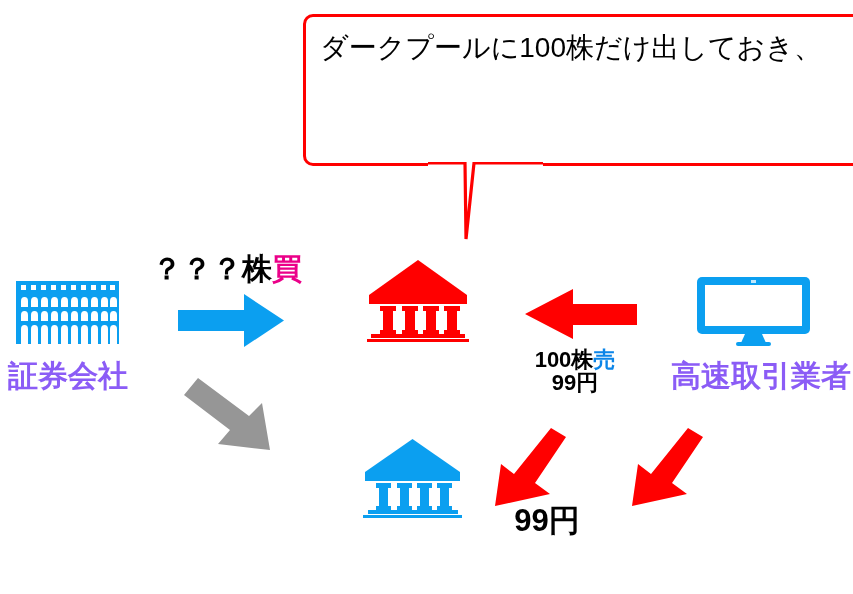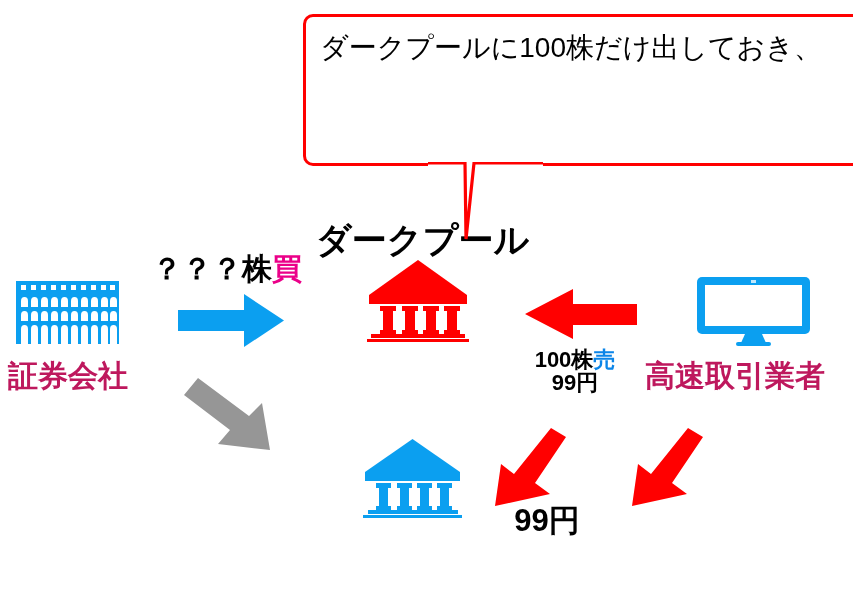--- a/index.html
+++ b/index.html
@@ -58,23 +58,23 @@
     line-height: 1.08;
   }
   .buy { color: #eb0089; }
   .sell { color: #0b85e8; }
 
   
   .icon-svg { display: block; }
 
   
   .icon-label {
-    text-align: left;
+    text-align: right;
     font-weight: bold;
-    color: #be185d;
+    color: #8b5cf6;
     white-space: nowrap;
   }
 
   .order-note {
     text-align: center;
     font-weight: bold;
     color: #000;
     white-space: nowrap;
     line-height: 1.05;
   }
@@ -88,21 +88,20 @@
     <div class="bubble-text">
       <div>ダークプールに100株だけ出しておき、</div>
     </div>
   </div>
   <svg class="abs" id="bubble-tail" viewBox="0 0 130 80">
     <polygon points="3,0 118,0 118,6 48,6 41,79 34,6 3,6" fill="#ffffff"></polygon>
     <polyline points="3,3 40,3 41,79 49,3 118,3" fill="none" stroke="#ff0000" stroke-width="3.2" stroke-linejoin="miter"></polyline>
     <rect x="3" y="0" width="115" height="2" fill="#ffffff"></rect>
   </svg>
 
-  <div class="abs lbl" style="left:316px; top:221px; font-size:35px;">ダークプール</div>
 
   <svg class="abs icon-svg" style="left:367px; top:258px;" width="102" height="84" viewBox="0 0 102 84">
     <polygon points="51,2 100,37 2,37" fill="#ff0000"></polygon>
     <rect x="2" y="37" width="98" height="9" fill="#ff0000"></rect>
     <g fill="#ff0000">
       <rect x="13" y="48" width="16" height="5"></rect>
       <rect x="16" y="53" width="10" height="19"></rect>
       <rect x="13" y="72" width="16" height="5"></rect>
       <rect x="35" y="48" width="16" height="5"></rect>
       <rect x="38" y="53" width="10" height="19"></rect>

